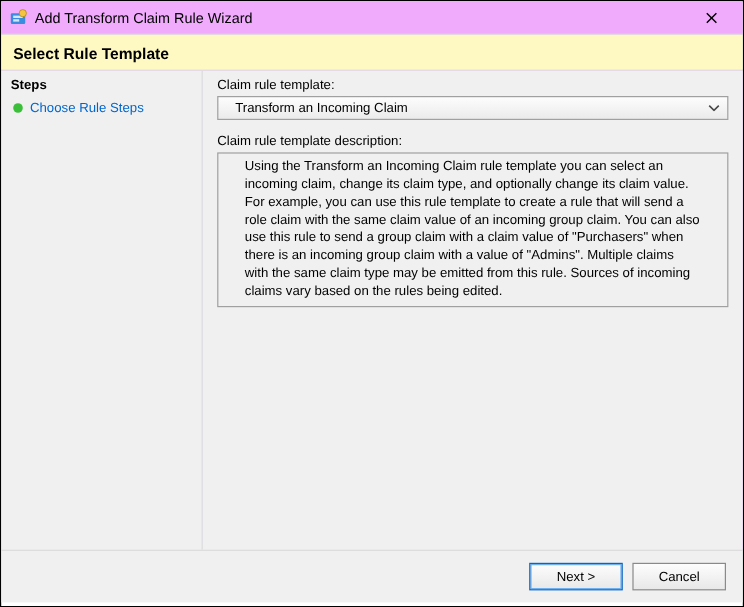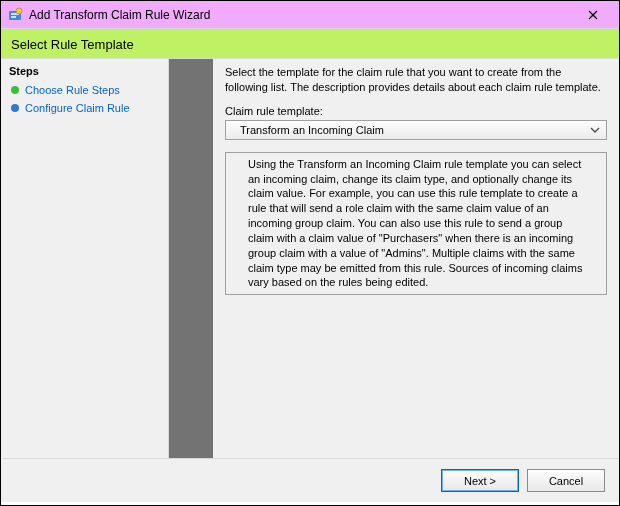--- a/index.html
+++ b/index.html
@@ -31,29 +31,28 @@
   .titlebar .spacer { flex: 1 1 auto; }
   .titlebar .close {
     width: 40px; height: 28px;
     display: flex; align-items: center; justify-content: center;
     font-size: 13px;
     cursor: default;
   }
   .subtitle {
     padding: 8px 10px 6px 10px;
     font-size: 13px;
-    font-weight: 400;
-    background: #bef264;
+    font-weight: 700;
+    background: #fef9c3;
   }
   .hr1 { height: 1px; background: #d9d9d9; }
   .content {
     display: flex;
     height: calc(100% - 28px - 32px - 1px - 44px);
-    background: #737373;
-    gap: 44px;
+    background: #f0abfc;
   }
   .steps {
     width: 168px;
     flex: 0 0 168px;
     padding: 6px 8px 6px 8px;
     border-right: 1px solid #d9d9d9;
     background: #f0f0f0;
   }
   .steps h4 {
     margin: 0 0 4px 0;
@@ -167,39 +166,35 @@
 <div class="subtitle">Select Rule Template</div>
 <div class="hr1"></div>
 
 <div class="content">
   <div class="steps">
     <h4>Steps</h4>
     <div class="step">
       <span class="bullet active"></span>
       <span>Choose Rule Steps</span>
     </div>
-    <div class="step">
-      <span class="bullet pending"></span>
-      <span>Configure Claim Rule</span>
-    </div>
   </div>
 
   <div class="main">
-    <div class="intro">Select the template for the claim rule that you want to create from the following list. The description provides details about each claim rule template.</div>
 
     <div class="label1">Claim rule template:</div>
     <div class="select">
       <span>Transform an Incoming Claim</span>
       <span class="chev">
         <svg width="10" height="6" viewBox="0 0 10 6">
             <polyline points="1,1 5,5 9,1" fill="none" stroke="#4a4a4a" stroke-width="1.3"></polyline>
           </svg>
       </span>
     </div>
 
+    <div class="label1">Claim rule template description:</div>
     <div class="descbox">Using the Transform an Incoming Claim rule template you can select an incoming claim, change its claim type, and optionally change its claim value.  For example, you can use this rule template to create a rule that will send a role claim with the same claim value of an incoming group claim.  You can also use this rule to send a group claim with a claim value of "Purchasers" when there is an incoming group claim with a value of "Admins".  Multiple claims with the same claim type may be emitted from this rule.  Sources of incoming claims vary based on the rules being edited.</div>
   </div>
 </div>
 
 <div class="footer">
   <div class="btn primary">
     <span>Next &gt;</span>
   </div>
   <div class="btn">
     <span>Cancel</span>

